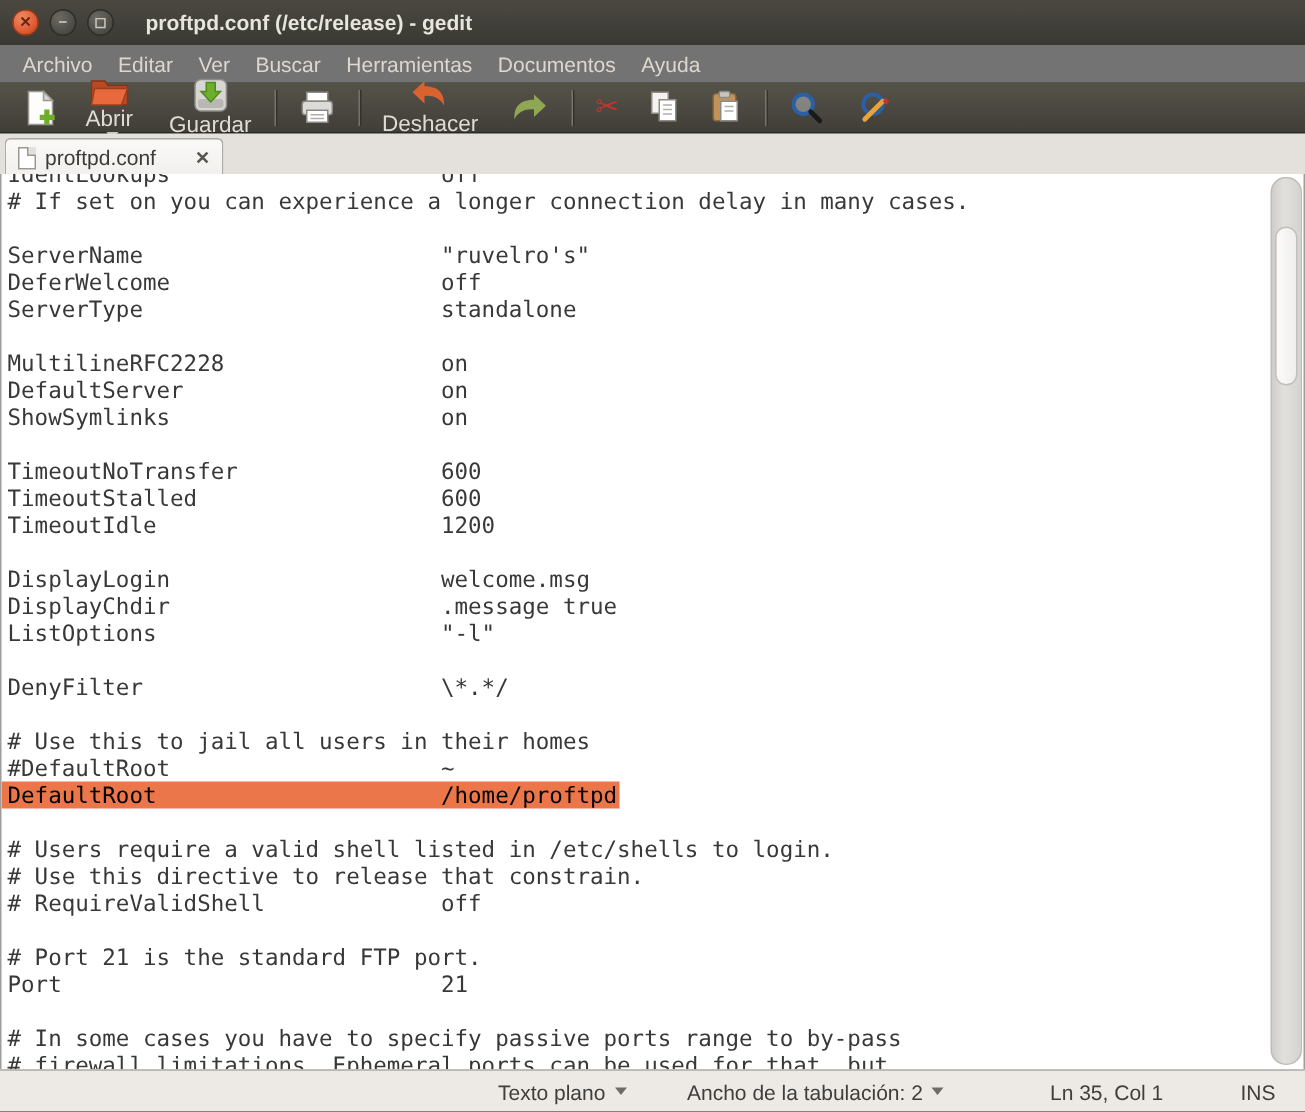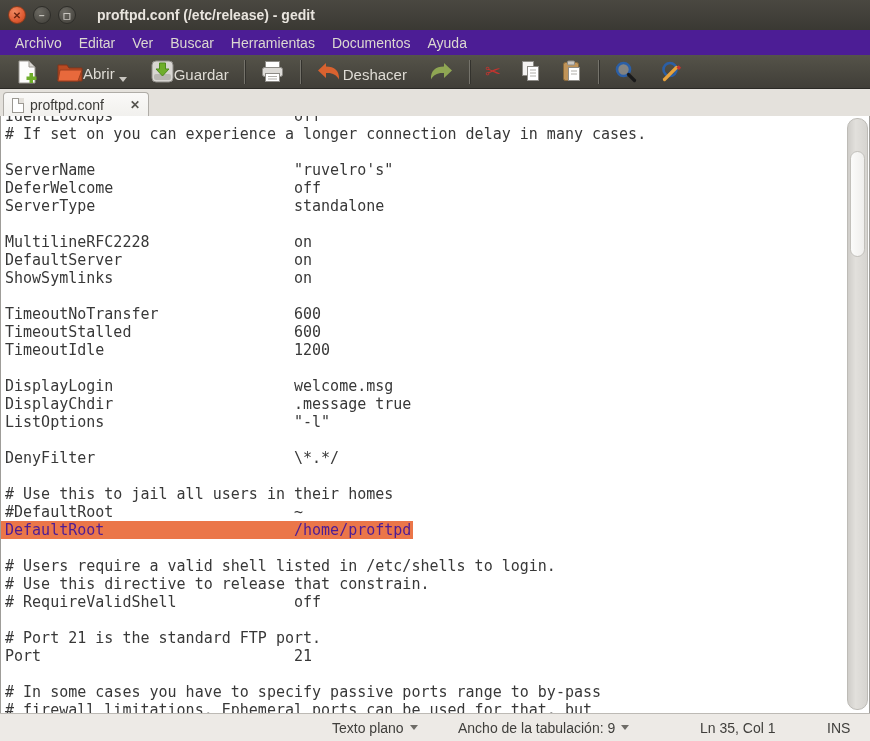--- a/index.html
+++ b/index.html
@@ -15,29 +15,29 @@
             display:flex; align-items:center; justify-content:center;
             font-size:10px; font-weight:bold; cursor:default; }
   .winbtn.close { background:radial-gradient(circle at 35% 30%, #F08A62, #DF5B33 60%, #B8441C);
                   border:1px solid #8C3A1A; color:#6B2410; }
   .winbtn.min, .winbtn.max { background:radial-gradient(circle at 35% 30%, #6B6962, #4E4C46 65%, #3F3E38);
                   border:1px solid #2E2D29; color:#C9C6C0; }
   .title-text { margin-left:14px; color:#E8E4DE; font-size:14px; font-weight:bold; }
 
   
   .menubar { position:absolute; left:0; top:30px; width:100%; height:25px;
-             background:#4c1d95; display:flex; align-items:center; padding-left:8px; }
+             background:#737373; display:flex; align-items:center; padding-left:8px; }
   .menu-item { color:#DCD8D1; font-size:14px; padding:2px 7px; margin-right:3px; cursor:default; }
 
   
   .toolbar { position:absolute; left:0; top:55px; width:100%; height:34px;
              background:linear-gradient(#555349,#403E38);
              border-bottom:1px solid #2A2925;
              display:flex; align-items:center; padding-left:10px; }
-  .tbtn { display:flex; align-items:flex-end; gap:0; padding:3px 7px; border-radius:3px; cursor:default; }
+  .tbtn { display:flex; align-items:center; gap:0; padding:3px 7px; border-radius:3px; cursor:default;flex-direction:column; }
   .tbtn .lbl { color:#DFDCD5; font-size:15px; }
   .tsep { width:1px; height:24px; background:#75736B; margin:0 8px;
           box-shadow:1px 0 0 #33322D; }
   .dd-arrow { width:0; height:0; border-left:4px solid transparent;
               border-right:4px solid transparent; border-top:5px solid #C9C6C0; margin-left:4px; }
   .ticon { display:inline-flex; }
   .glyph-icon { font-size:19px; line-height:19px; }
 
   
   .tabstrip { position:absolute; left:0; top:89px; width:100%; height:29px;
@@ -54,21 +54,21 @@
                      background:#E4E1DC; border-left:1px solid #9B9892; border-bottom:1px solid #9B9892; }
 
   
   .editor { position:absolute; left:0; top:116px; width:870px; height:597px;
             background:#FFFFFF; overflow:hidden;
             border-left:1px solid #9F9D99; border-right:1px solid #9F9D99; }
   .code { font-family:"DejaVu Sans Mono","Liberation Mono",monospace;
           font-size:15px; line-height:18px; color:#383838;
           margin-top:-9px; padding-left:4px; }
   .line { height:18px; white-space:pre; }
-  .selected-text { color:#4c1d95; margin-left:-4px; padding-left:4px; padding-right:2px; }
+  .selected-text { color:#000000; margin-left:-4px; padding-left:4px; padding-right:2px; }
 
   
   .sb-trough { position:absolute; right:1px; top:2px; bottom:3px; width:21px;
                border-radius:10px;
                background:linear-gradient(to right,#CFCDC9,#E2E0DC 40%,#D6D4D0);
                border:1px solid #BDBBB6; }
   .sb-thumb { position:absolute; left:2px; right:2px; border-radius:9px;
               background:linear-gradient(to right,#FBFBFA,#EFEEEC);
               border:1px solid #C2C0BB; }
 
@@ -273,20 +273,20 @@
       <div class="sb-thumb" style="top: 32px; height: 106px;"></div>
     </div>
   </div>
 
   <div class="statusbar">
     <span class="sb-item pos-lang">
       <span>Texto plano</span>
       <span class="sb-dd"></span>
     </span>
     <span class="sb-item pos-tabw">
-      <span>Ancho de la tabulación: 9</span>
+      <span>Ancho de la tabulación: 2</span>
       <span class="sb-dd"></span>
     </span>
     <span class="sb-item pos-cursor">Ln 35, Col 1</span>
     <span class="sb-item pos-mode">INS</span>
   </div>
 
 </div>
 
 </body></html>

